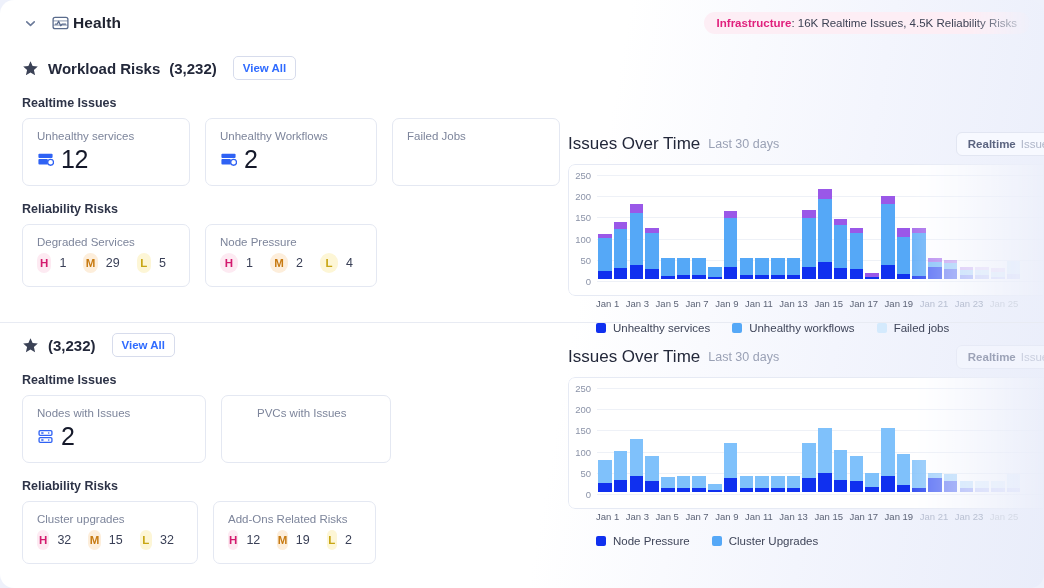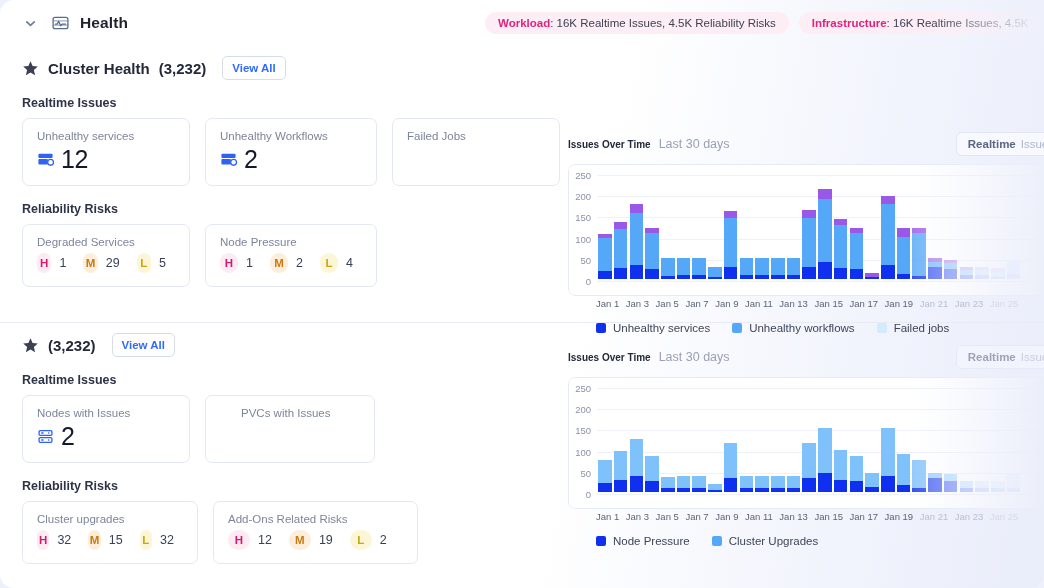--- a/index.html
+++ b/index.html
@@ -26,21 +26,21 @@
   .chevron {
     width: 16px; height: 16px;
     display: inline-flex; align-items: center; justify-content: center;
     color: #6b7a99; cursor: pointer; flex: 0 0 auto;
   }
   .health-icon {
     width: 19px; height: 19px; margin-left: 13px; flex: 0 0 auto;
     color: #5a6b8c;
   }
   .health-title {
-    margin-left: 10px;
+    margin-left: 3px;
     font-size: 15.5px; font-weight: bold; color: #1f2330;
     letter-spacing: .1px;
   }
   .badges {
     margin-left: auto;
     display: flex; align-items: center; gap: 10px;
     position: relative;
     max-width: 545px;
     overflow: hidden;
     -webkit-mask-image: linear-gradient(to right, #000 0%, #000 82%, rgba(0,0,0,0.08) 100%);
@@ -96,21 +96,21 @@
     display: inline-flex; align-items: center; justify-content: center;
     font-size: 11.5px; font-weight: bold;
   }
   .sev.h { background: #fdeaf2; color: #d31a6e; }
   .sev.m { background: #fdeedb; color: #c77a12; }
   .sev.l { background: #fdf6d6; color: #c8a613; }
   .sev-n { font-size: 12.5px; color: #3a4057; margin-right: 9px; }
   
   .chart-panel { position: absolute; left: 568px; top: 0; width: 476px; }
   .chart-head { display: flex; align-items: center; height: 24px; }
-  .chart-title { font-size: 10px; font-weight: bold; color: #23283a; }
+  .chart-title { font-size: 17px; font-weight: normal; color: #23283a; }
   .chart-range { font-size: 12.5px; color: #9aa1b5; margin-left: 8px; }
   .toggle {
     margin-left: auto; margin-right: 0;
     border: 1px solid #e2e6f2; border-radius: 6px;
     background: #f7f9ff;
     padding: 5px 11px; font-size: 11.5px;
     white-space: nowrap;
     cursor: pointer; font-family: inherit;
     display: flex; gap: 5px;
     transform: translateX(22px);
@@ -157,36 +157,33 @@
       <svg viewBox="0 0 20 20" width="19" height="19" fill="none" stroke="currentColor" stroke-width="1.35">
         <rect x="2.2" y="3.5" width="15.6" height="12" rx="2.2"></rect>
         <path d="M2.2 7.2 H17.8 M2.2 11.8 H17.8" stroke-opacity=".55"></path>
         <path d="M4.6 10.6 L6.6 10.6 L8 7.6 L10.2 12.4 L11.6 10.6 L15.4 10.6" stroke-linecap="round" stroke-linejoin="round"></path>
       </svg>
     </span>
     <span class="health-title">Health</span>
 
     <div class="badges">
       <div class="badge">
-        <b>Workload</b><span>: </span><span>16K Realtime Issues, 4.5K Reliability Risks</span>
-      </div>
-      <div class="badge">
         <b>Infrastructure</b><span>: </span><span>16K Realtime Issues, 4.5K Reliability Risks</span>
       </div>
     </div>
   </div>
 
   <div class="section" style="height:262px;">
     <div class="sec-head">
       <span class="star">
         <svg viewBox="0 0 20 20" width="17" height="17" fill="currentColor">
             <path d="M10 1.4 12.5 7.1 18.6 7.7 14 11.8 15.4 17.9 10 14.7 4.6 17.9 6 11.8 1.4 7.7 7.5 7.1Z"></path>
           </svg>
       </span>
-      <span class="sec-title">Cluster Health</span>
+      <span class="sec-title">Workload Risks</span>
       <span class="sec-count">(3,232)</span>
       <button class="view-all">View All</button>
     </div>
 
     <div class="sub-label">Realtime Issues</div>
     <div class="cards">
       <div class="card" style="width:168px;">
         <div class="card-title">Unhealthy services</div>
         <div class="card-value">
           <span class="card-icon">
@@ -453,21 +450,21 @@
         <svg viewBox="0 0 20 20" width="17" height="17" fill="currentColor">
             <path d="M10 1.4 12.5 7.1 18.6 7.7 14 11.8 15.4 17.9 10 14.7 4.6 17.9 6 11.8 1.4 7.7 7.5 7.1Z"></path>
           </svg>
       </span>
       <span class="sec-count">(3,232)</span>
       <button class="view-all">View All</button>
     </div>
 
     <div class="sub-label">Realtime Issues</div>
     <div class="cards">
-      <div class="card" style="width:168px;">
+      <div class="card" style="width:184px;">
         <div class="card-title">Nodes with Issues</div>
         <div class="card-value">
           <span class="card-icon">
             <svg viewBox="0 0 18 18" width="17" height="17" fill="none" stroke="currentColor" stroke-width="1.4">
                 <rect x="2.2" y="2.8" width="13.6" height="5" rx="1.2"></rect>
                 <rect x="2.2" y="10.2" width="13.6" height="5" rx="1.2"></rect>
                 <path d="M5 5.3h1.4M5 12.7h1.4" stroke-linecap="round"></path>
                 <circle cx="12.4" cy="5.3" r=".85" fill="currentColor" stroke="none"></circle>
                 <circle cx="12.4" cy="12.7" r=".85" fill="currentColor" stroke="none"></circle>
               </svg>
@@ -486,21 +483,21 @@
         <div class="card-title">Cluster upgrades</div>
         <div class="risk-row">
           <span class="sev h">H</span>
           <span class="sev-n">32</span>
           <span class="sev m">M</span>
           <span class="sev-n">15</span>
           <span class="sev l">L</span>
           <span class="sev-n">32</span>
         </div>
       </div>
-      <div class="card" style="width:205px;">
+      <div class="card" style="width:163px;">
         <div class="card-title">Add-Ons Related Risks</div>
         <div class="risk-row">
           <span class="sev h">H</span>
           <span class="sev-n">12</span>
           <span class="sev m">M</span>
           <span class="sev-n">19</span>
           <span class="sev l">L</span>
           <span class="sev-n">2</span>
         </div>
       </div>

